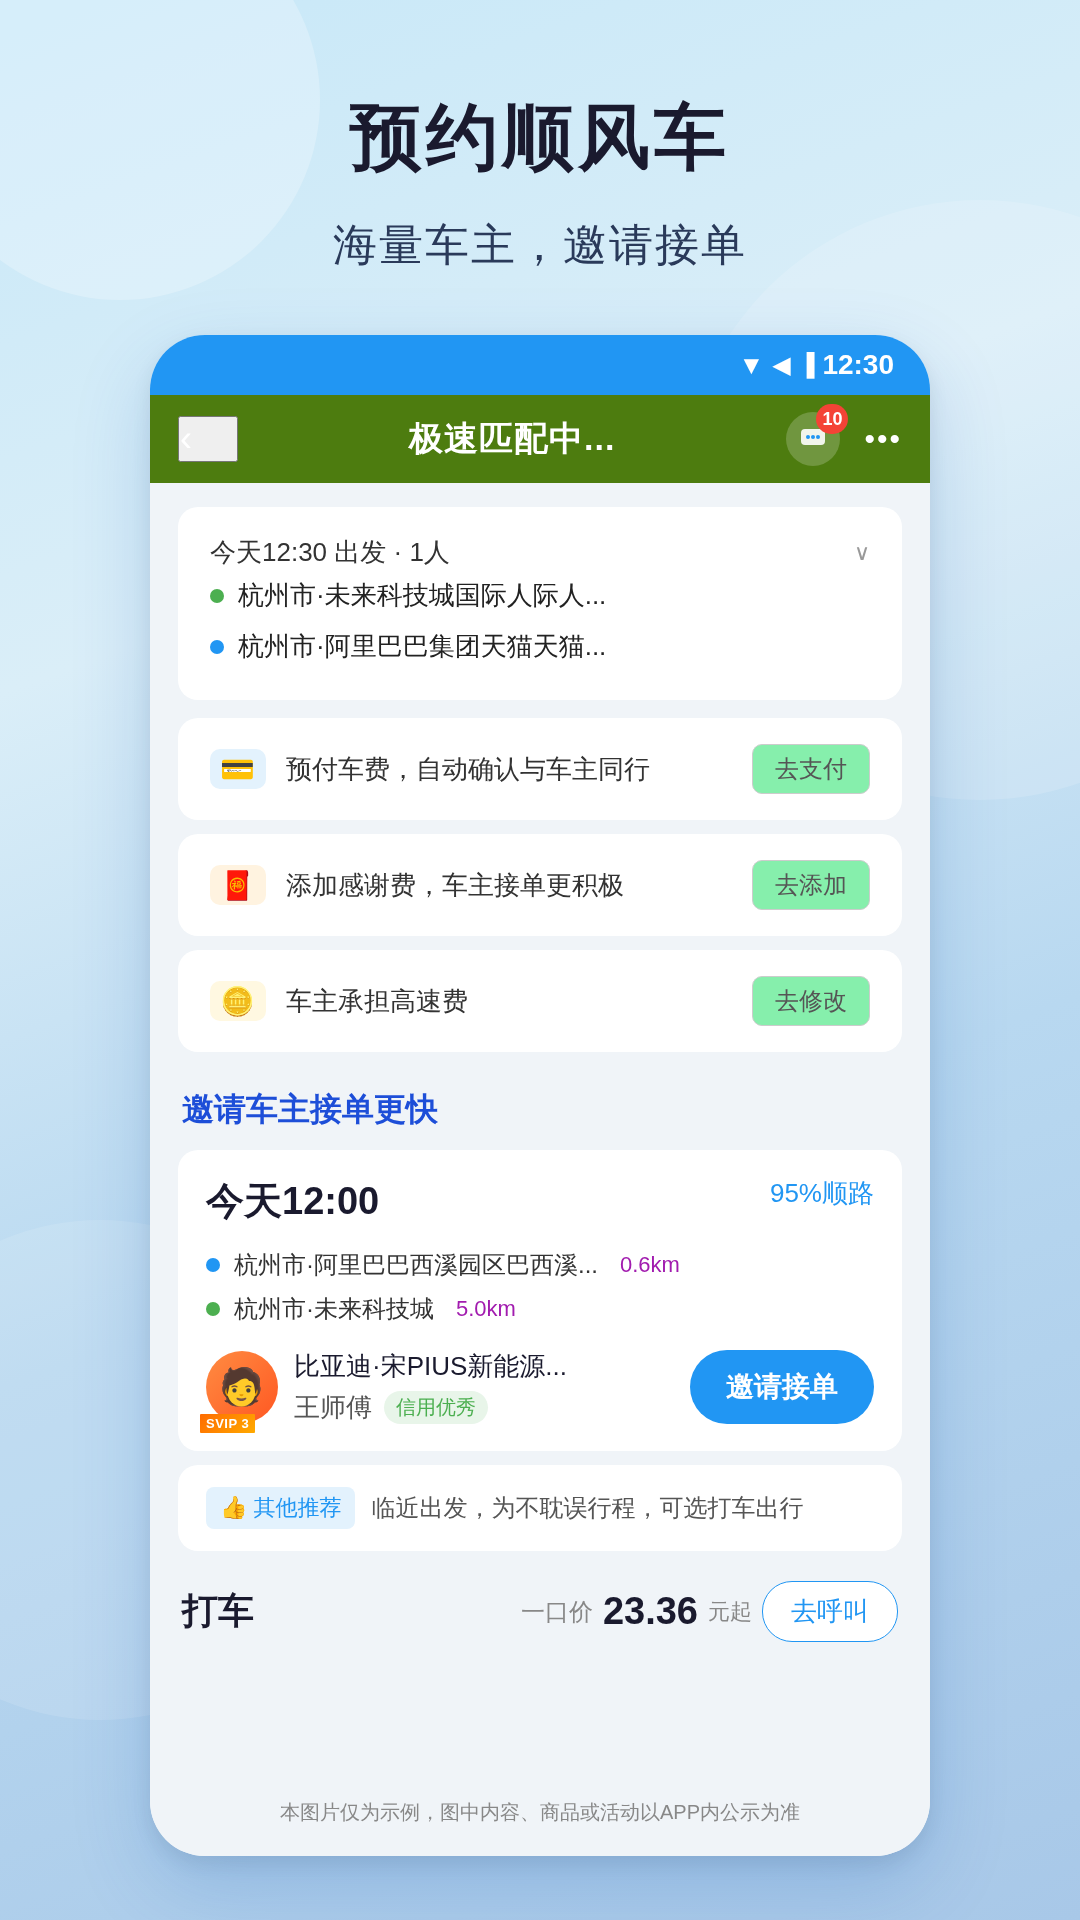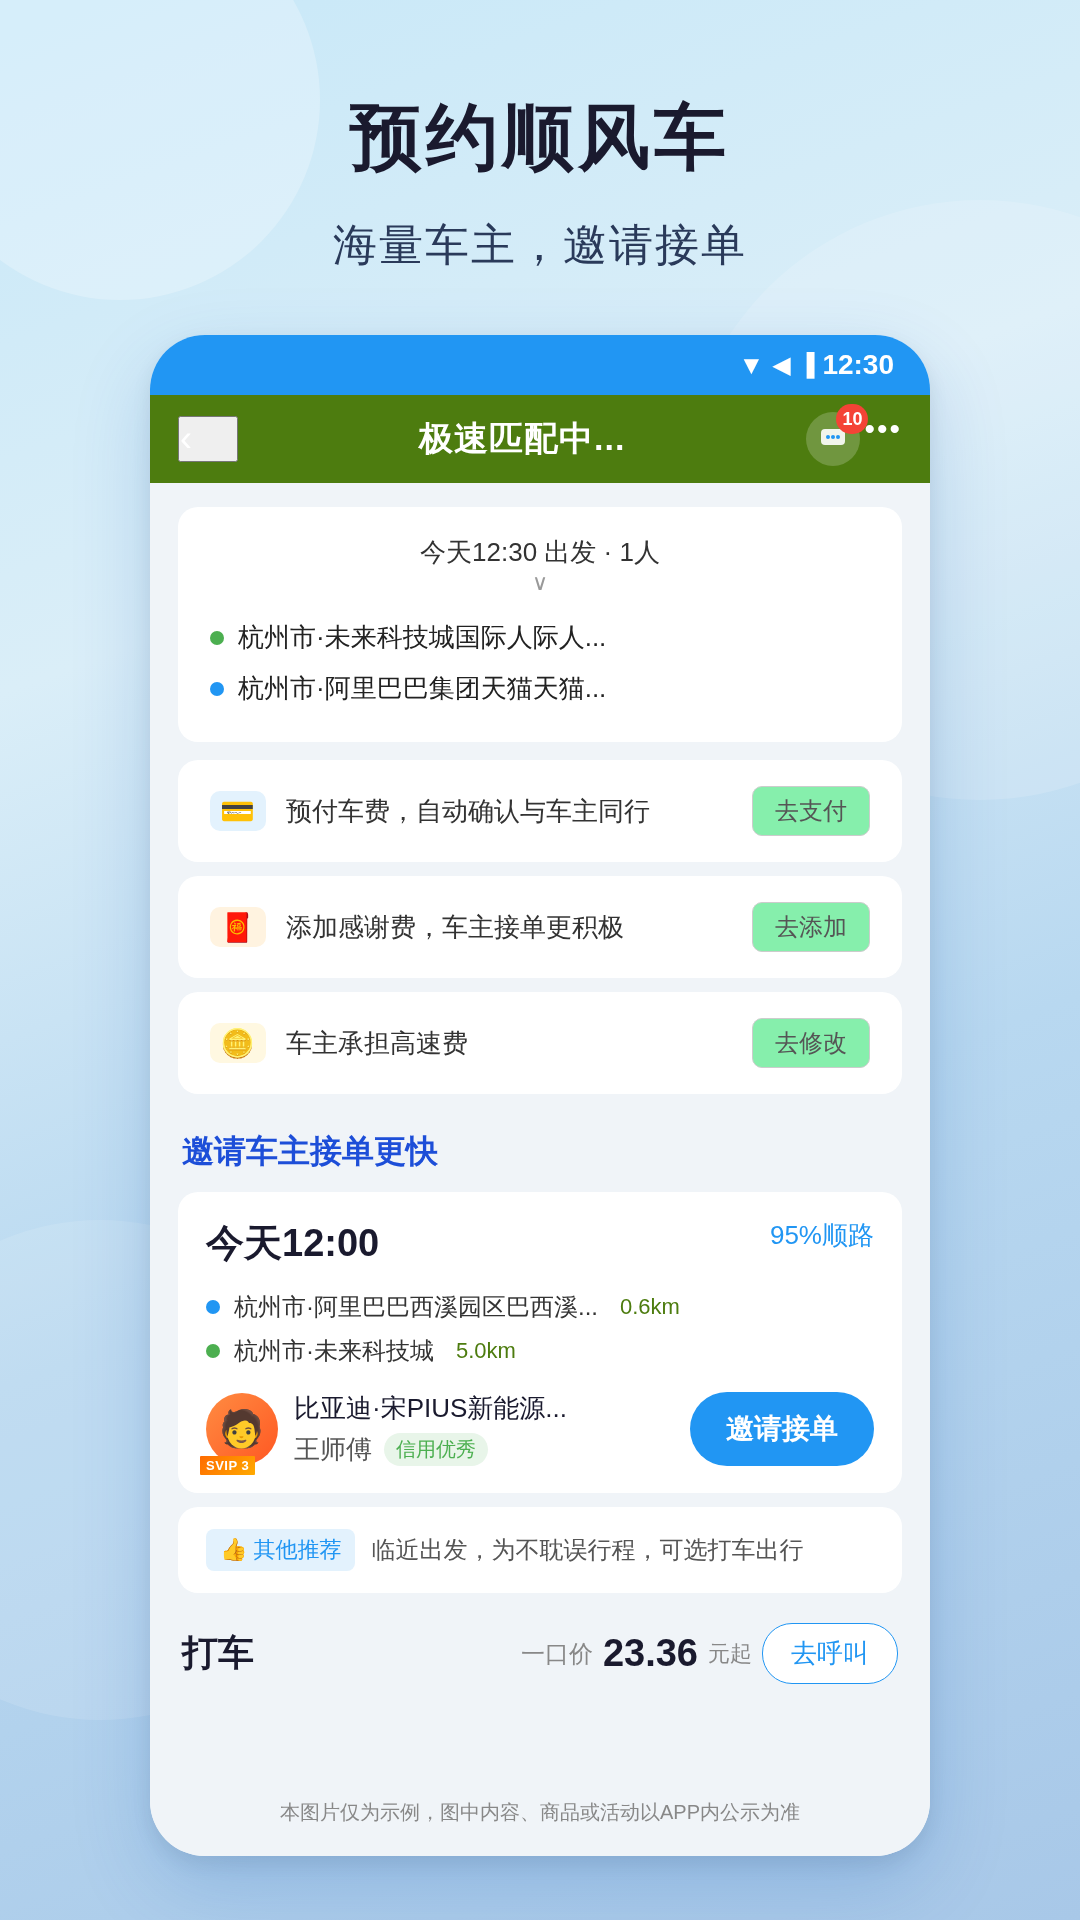--- a/index.html
+++ b/index.html
@@ -97,21 +97,22 @@
 
     .header-title {
       color: white;
       font-size: 34px;
       font-weight: 600;
       letter-spacing: 1px;
     }
 
     .header-right {
       display: flex;
-      gap: 4px;
+      align-items: center;
+      gap: 24px;
     }
 
     .chat-btn {
       position: relative;
       cursor: pointer;
     }
 
     .chat-icon {
       width: 54px;
       height: 54px;
@@ -159,22 +160,21 @@
       background: white;
       border-radius: 20px;
       padding: 28px 32px;
       margin-bottom: 18px;
     }
 
     .trip-header {
       display: flex;
       align-items: center;
       justify-content: space-between;
-      margin-bottom: 16px;
-      flex-direction: column;
+      margin-bottom: 0;
     }
 
     .trip-time-info {
       font-size: 26px;
       color: #333;
       font-weight: 500;
     }
 
     .expand-icon {
       color: #999;
@@ -279,21 +279,21 @@
     .driver-route-item {
       display: flex;
       align-items: center;
       gap: 14px;
       padding: 6px 0;
       font-size: 24px;
       color: #333;
     }
 
     .distance-tag {
-      color: #4d7c0f;
+      color: #a21caf;
       font-size: 22px;
       margin-left: 8px;
       text-align: right;
     }
 
     .driver-info-row {
       display: flex;
       align-items: center;
       justify-content: space-between;
       margin-top: 18px;

